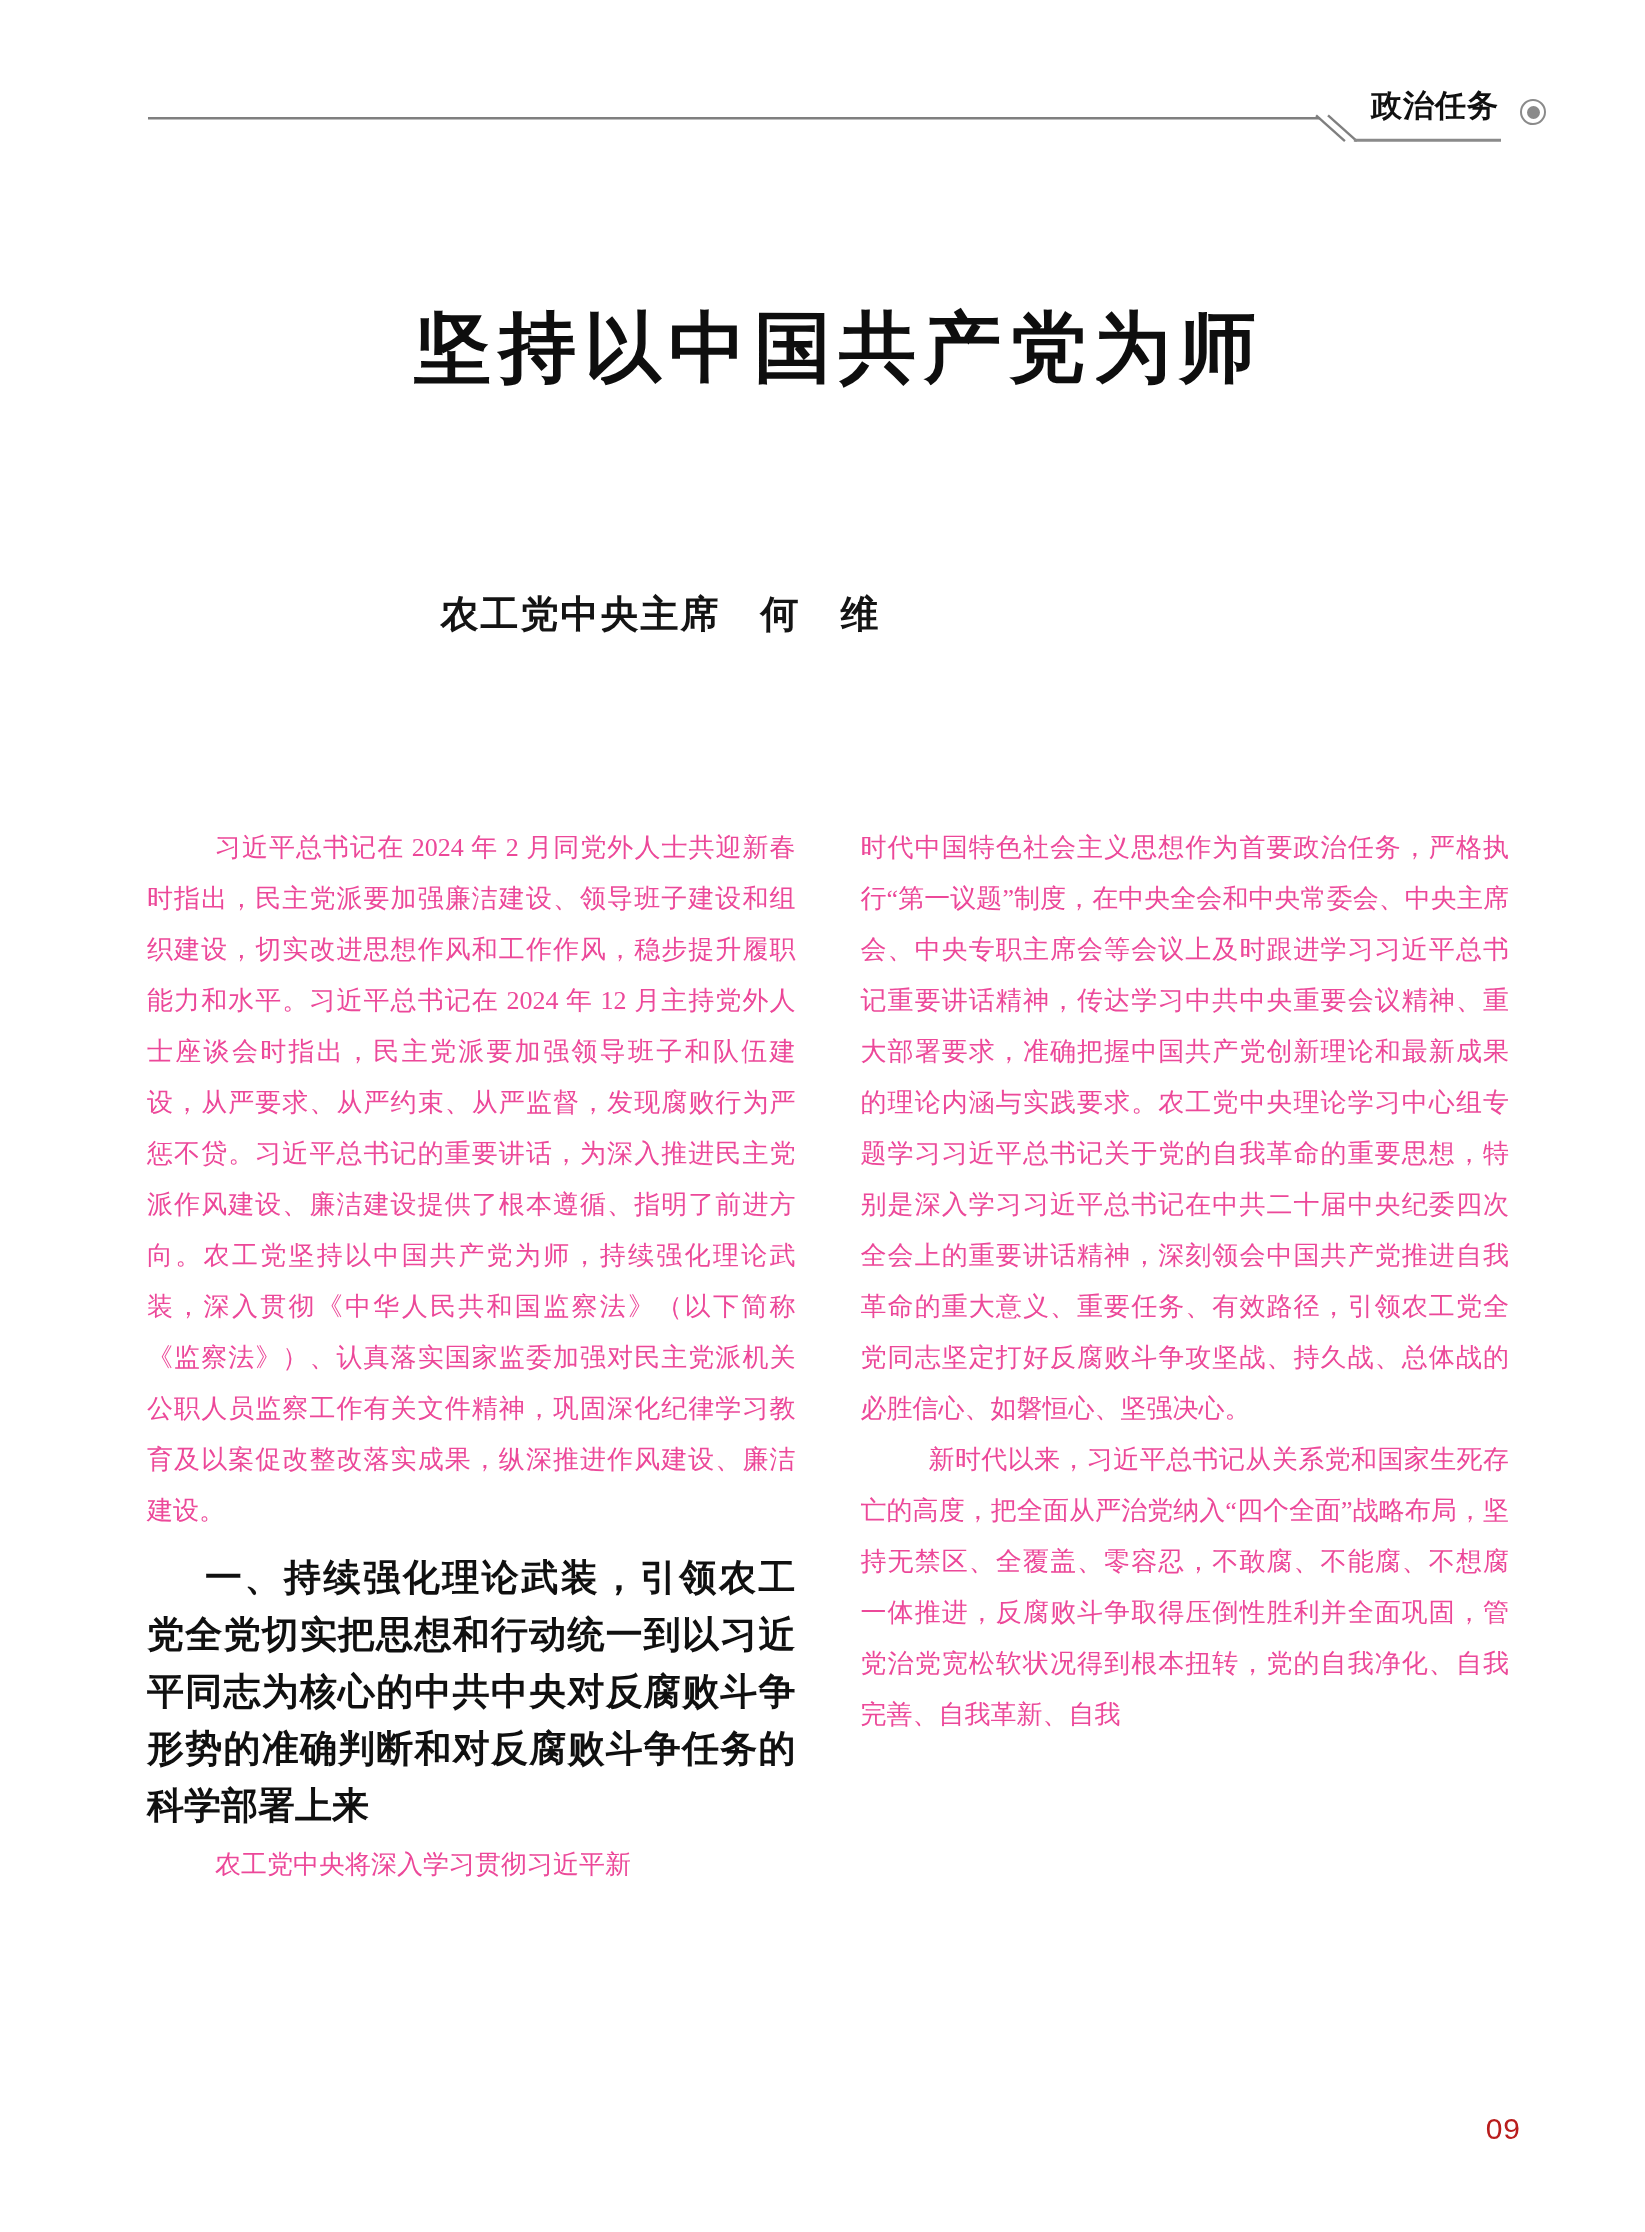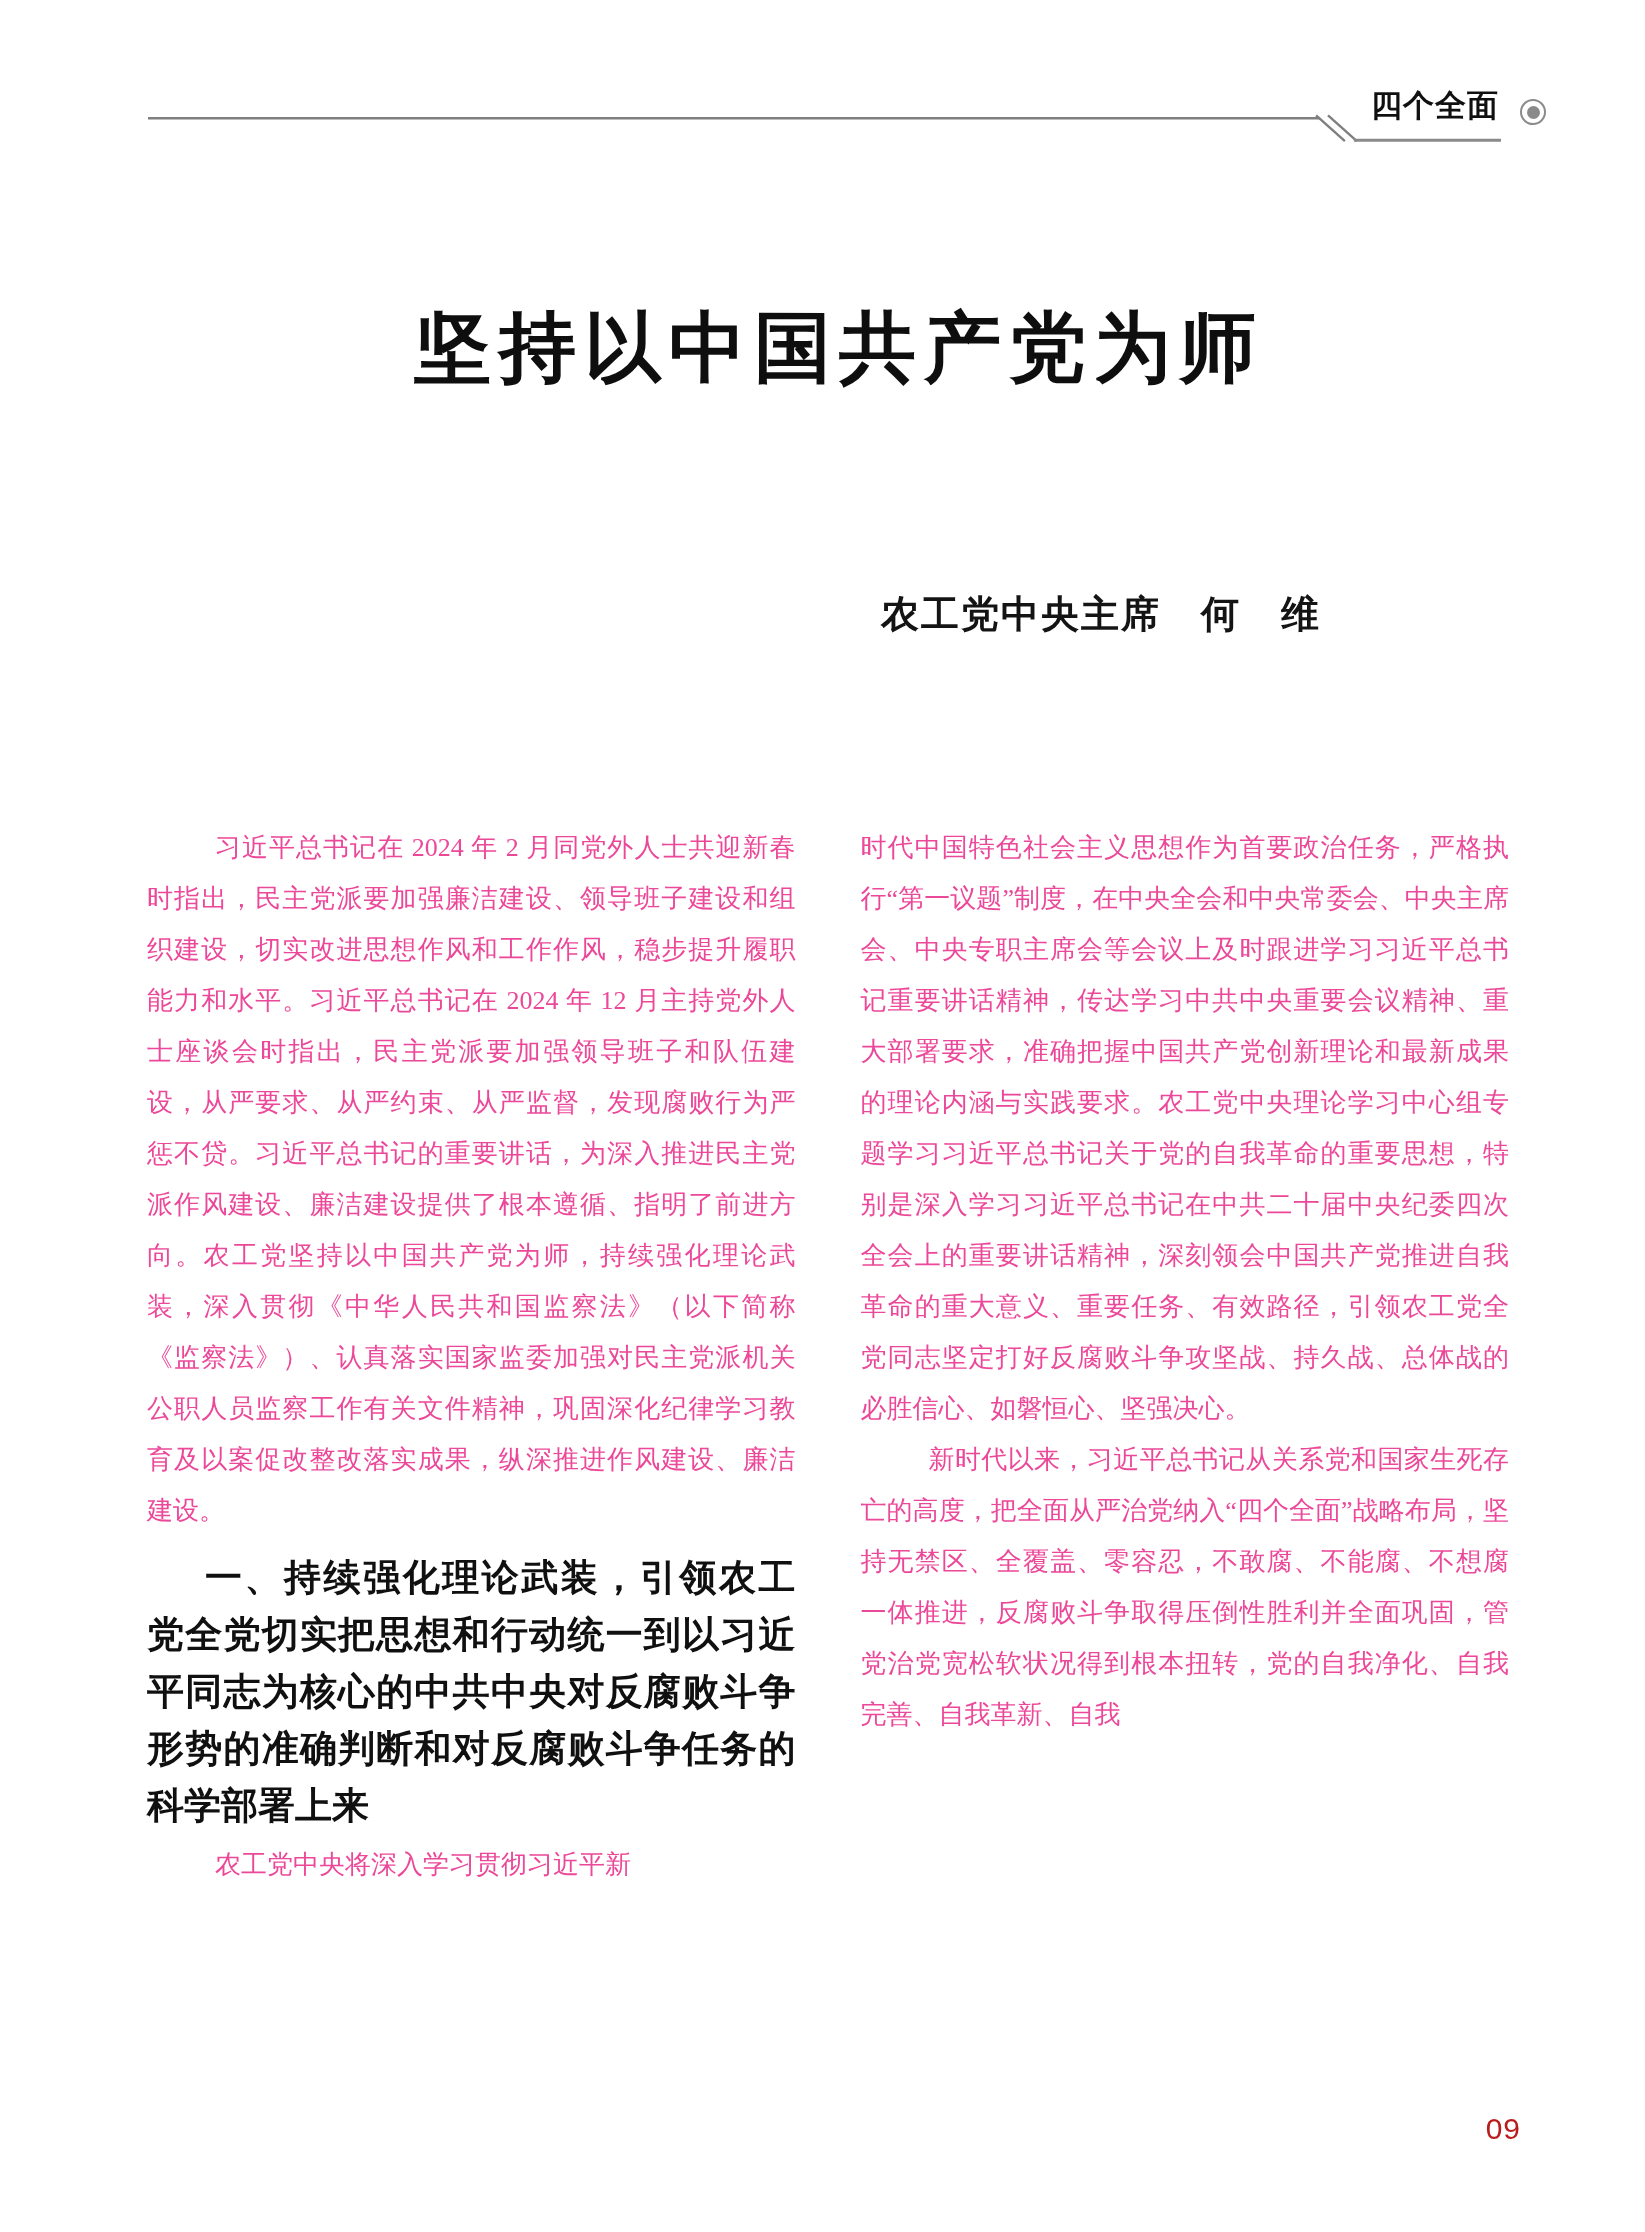--- a/index.html
+++ b/index.html
@@ -23,21 +23,21 @@
     background:#8a8a8a;border-radius:50%;
   }
   .title{
     position:absolute;left:0;top:289px;width:1646px;text-align:center;
     font-family:"Liberation Sans", sans-serif;font-weight:900;color:#0e0e0e;
     font-size:77px;line-height:116px;margin:0;
   }
   .title .t1{letter-spacing:8px;padding-left:32px;}
   .title .t2{letter-spacing:0;}
   .byline{
-    position:absolute;left:0;top:591px;width:1321px;text-align:right;
+    position:absolute;left:0;top:591px;width:1321px;text-align:center;
     font-family:"Liberation Sans", sans-serif;font-weight:bold;
     font-size:38px;line-height:46px;letter-spacing:2px;color:#141414;
   }
   .columns{
     position:absolute;left:147px;top:822px;width:1362px;
     display:flex;gap:65px;
   }
   .col{width:649px;}
   .col p{
     margin:0;font-size:26px;line-height:51px;text-align:justify;
@@ -71,21 +71,21 @@
 
 <div class="page">
 
   <svg class="header-deco" width="1646" height="169" viewBox="0 0 1654 170">
     <line x1="148" y1="119" x2="1327" y2="119" stroke="#7f7f7f" stroke-width="2.6"></line>
     <line x1="1323" y1="116" x2="1352" y2="142" stroke="#7f7f7f" stroke-width="2.4"></line>
     <line x1="1335" y1="116" x2="1364" y2="142" stroke="#7f7f7f" stroke-width="2.4"></line>
     <line x1="1361" y1="141" x2="1509" y2="141" stroke="#8a8a8a" stroke-width="3"></line>
   </svg>
 
-  <div class="section-label">四个全面</div>
+  <div class="section-label">政治任务</div>
 
   <span class="bullseye">
     <span class="dot"></span>
   </span>
 
   <h1 class="title">
     <div class="t1">坚持以中国共产党为师</div>
   </h1>
 
   <div class="byline">农工党中央主席　何　维</div>

